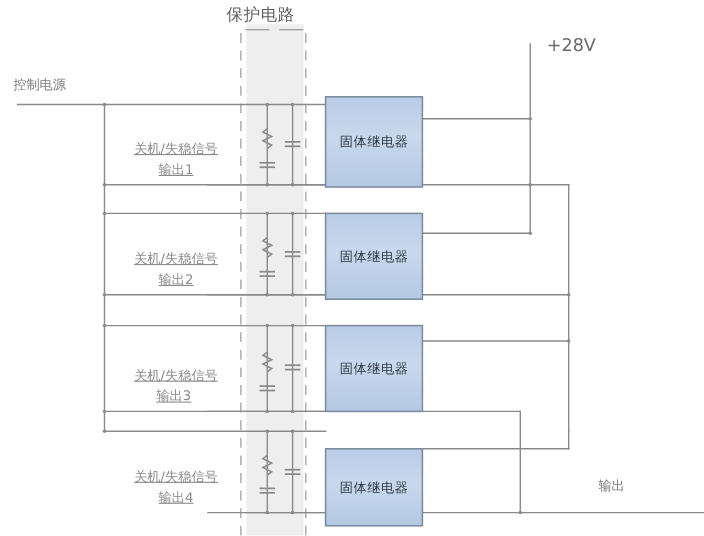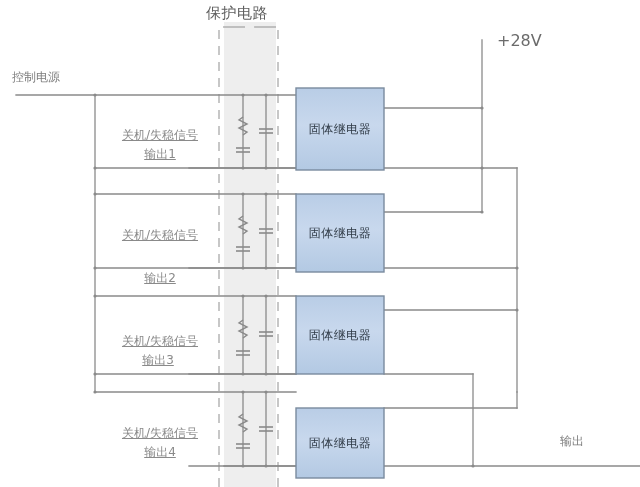--- a/index.html
+++ b/index.html
@@ -219,27 +219,27 @@
       <rect x="296" y="408" width="88" height="70" fill="url(#relayGrad)" stroke="#7a8b9e" stroke-width="1.4"></rect>
     </g>
   </svg>
 
   <div class="lbl lbl-title" style="left:206px; top:6px;">保护电路</div>
 
   <div class="lbl" style="left:12px; top:70px;">控制电源</div>
 
   <div class="lbl lbl-v" style="left:497px; top:33px;">+28V</div>
 
-  <div class="lbl" style="left:560px; top:434px;">输出</div>
+  <div class="lbl" style="left:544px; top:434px;">输出</div>
 
   <div class="lbl lbl-sig" style="left:112px; top:128px; width:96px;">关机/失稳信号</div>
   <div class="lbl lbl-sig" style="left:112px; top:147px; width:96px;">输出1</div>
 
   <div class="lbl lbl-sig" style="left:112px; top:228px; width:96px;">关机/失稳信号</div>
-  <div class="lbl lbl-sig" style="left:112px; top:247px; width:96px;margin-top:24px;">输出2</div>
+  <div class="lbl lbl-sig" style="left:112px; top:247px; width:96px;">输出2</div>
 
   <div class="lbl lbl-sig" style="left:112px; top:334px; width:96px;">关机/失稳信号</div>
   <div class="lbl lbl-sig" style="left:110px; top:353px; width:96px;text-align:center;">输出3</div>
 
   <div class="lbl lbl-sig" style="left:112px; top:426px; width:96px;">关机/失稳信号</div>
   <div class="lbl lbl-sig" style="left:112px; top:445px; width:96px;">输出4</div>
 
   <div class="lbl lbl-relay" style="left:296px; top:122px; width:88px; text-align:center;">固体继电器</div>
   <div class="lbl lbl-relay" style="left:296px; top:226px; width:88px; text-align:center;">固体继电器</div>
   <div class="lbl lbl-relay" style="left:296px; top:328px; width:88px; text-align:center;">固体继电器</div>

